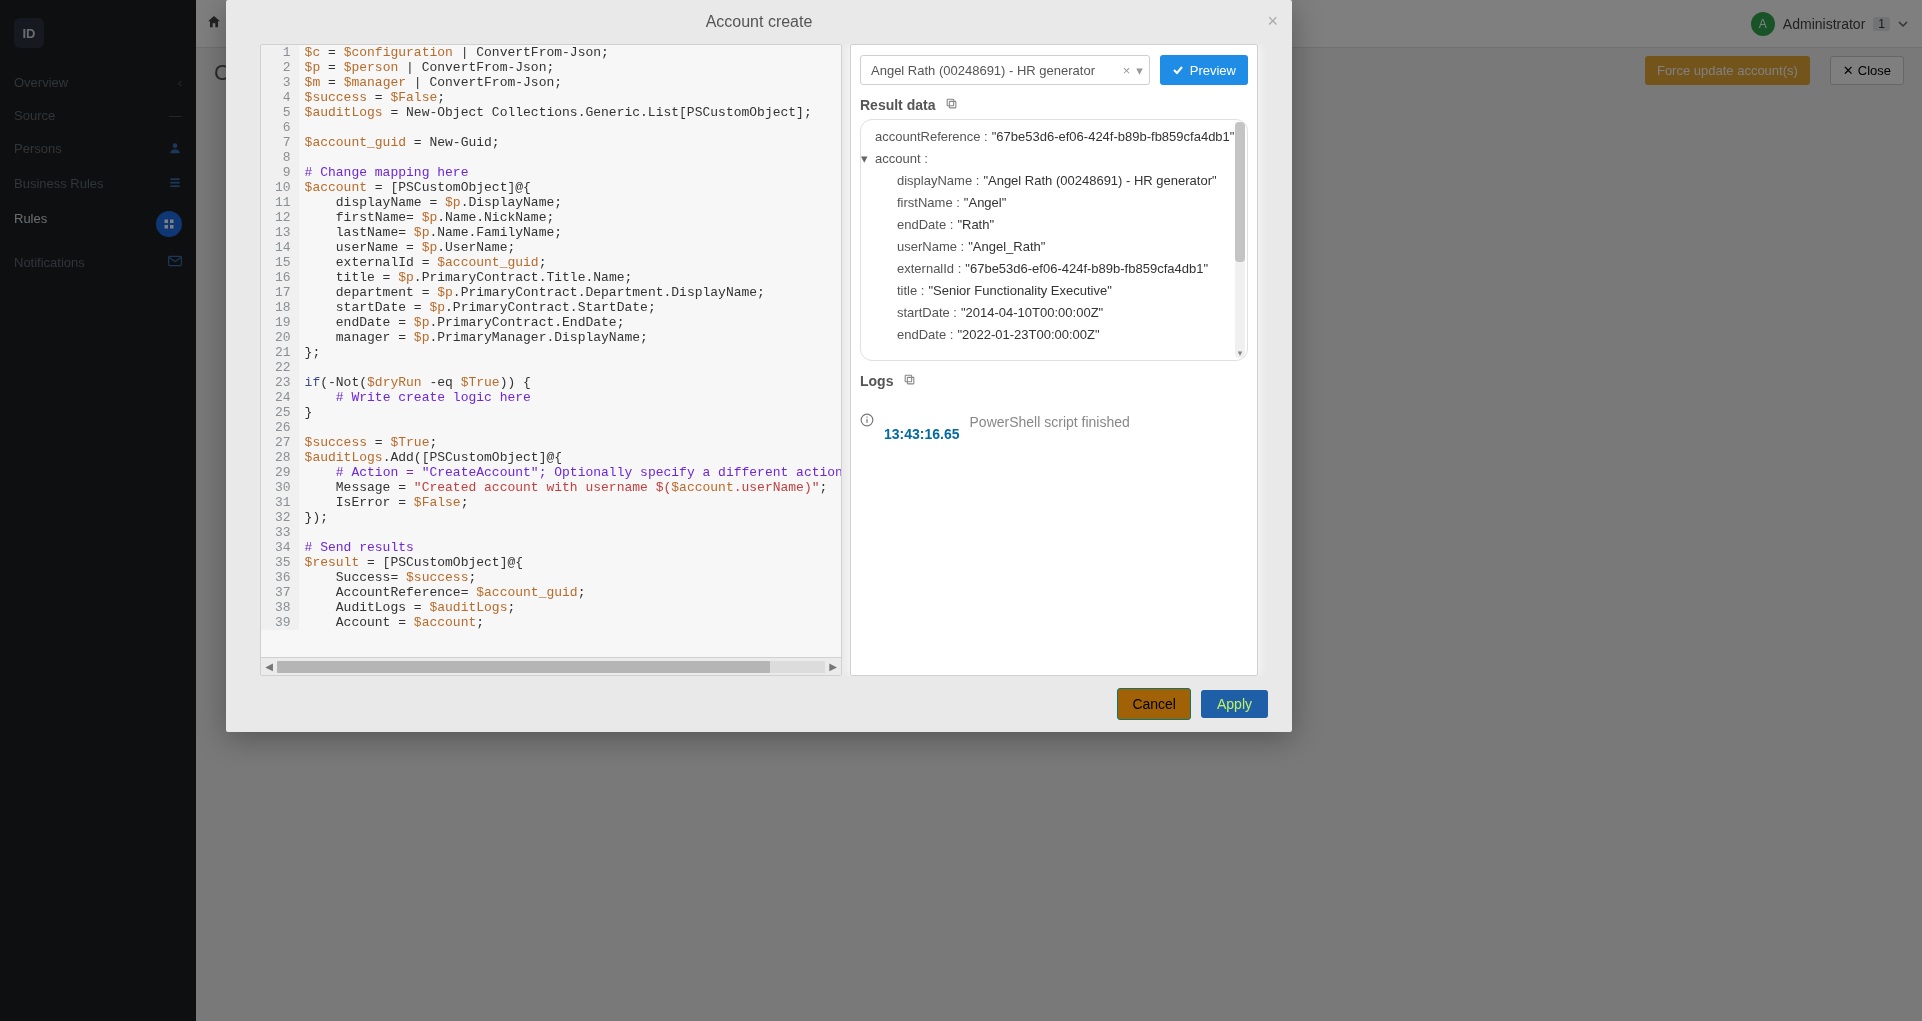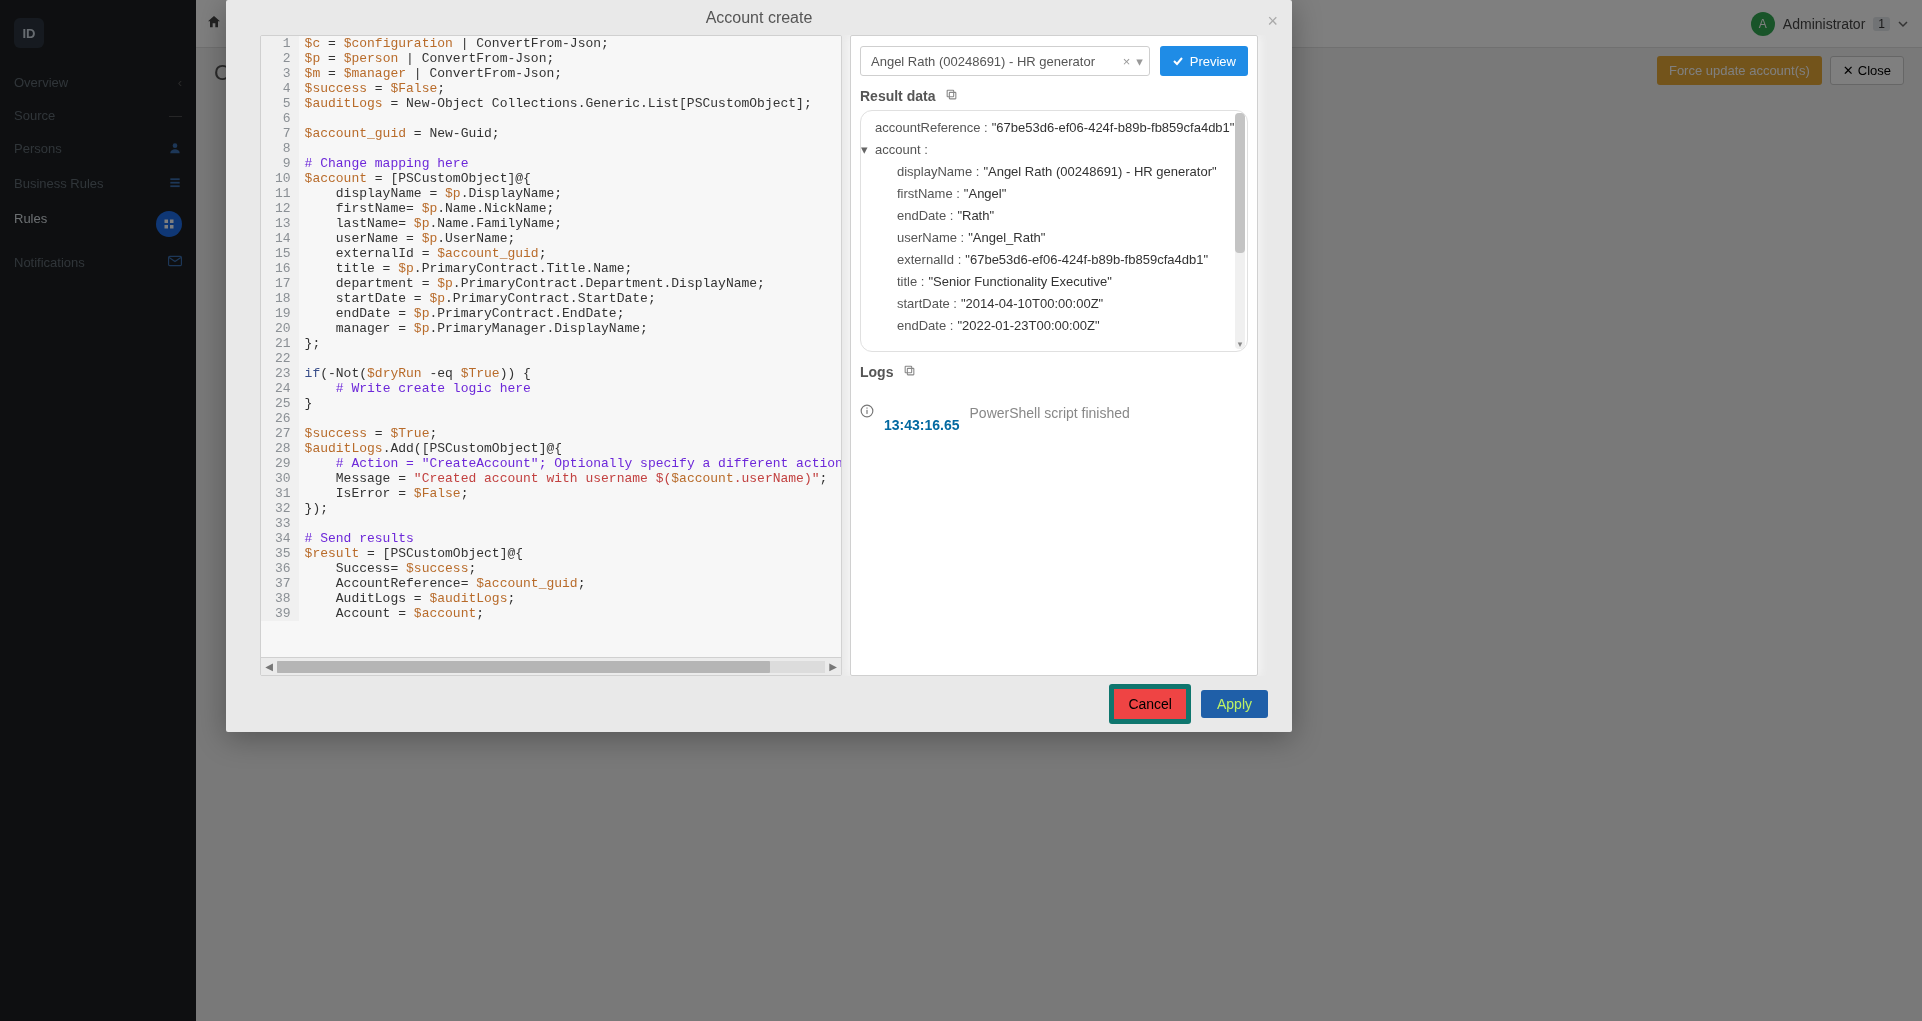--- a/index.html
+++ b/index.html
@@ -18,30 +18,30 @@
   .main-area { flex: 1; display: flex; flex-direction: column; background: #f3f3f3; }
   .topbar { height: 48px; background: #fff; border-bottom: 1px solid #e0e0e0; display: flex; align-items: center; justify-content: flex-end; padding: 0 14px; }
   .home-icon { position: absolute; left: 206px; top: 14px; color: #444; }
   .user-pill { display: flex; align-items: center; gap: 8px; }
   .user-pill .avatar { width: 24px; height: 24px; border-radius: 50%; background: #32a852; color: #fff; font-size: 12px; display: flex; align-items: center; justify-content: center; }
   .user-pill .name { font-size: 14px; color: #444; }
   .user-pill .badge { background: #e3e6ea; color: #333; border-radius: 3px; padding: 0 5px; font-size: 12px; }
   .user-pill svg { color: #666; }
   .content-bg { flex:1; padding: 12px 18px; position: relative; }
   .page-title { font-size: 22px; color: #555; }
-  .bg-toolbar { position: absolute; right: 18px; top: 56px; display: flex; gap: 8px; padding-left: 24px; }
+  .bg-toolbar { position: absolute; right: 18px; top: 56px; display: flex; gap: 20px; padding-left: 24px; }
   .btn-amber { background: #e6a836; color: #fff; border: none; padding: 6px 12px; font-size: 13px; border-radius: 3px; cursor: pointer; }
   .btn-close { background: #fff; border: 1px solid #ccc; padding: 6px 12px; font-size: 13px; border-radius: 3px; cursor: pointer; display:flex; align-items:center; gap:4px; }
 
   
   .dim { position: absolute; inset: 0; background: rgba(0,0,0,0.5); }
 
   
   .modal { position: absolute; top: 0; left: 226px; width: 1066px; height: 732px; background: #e9e9e9; border-radius: 2px; display: flex; flex-direction: column; box-shadow: 0 6px 30px rgba(0,0,0,0.3); }
-  .modal-header { height: 35px; display: flex; align-items: center; justify-content: center; position: relative; }
+  .modal-header { height: 44px; display: flex; align-items: center; justify-content: center; position: relative; }
   .modal-title { font-size: 16px; color: #555; }
   .modal-close { position: absolute; right: 14px; top: 12px; color: #aaa; cursor: pointer; font-size: 18px; line-height: 1; }
   .modal-body { flex: 1; display: flex; padding: 0 34px 0 34px; gap: 8px; overflow: hidden; }
   .code-pane { flex: 1; border: 1px solid #d0d0d0; background: #f7f7f7; display: flex; flex-direction: column; border-radius: 2px; overflow: hidden; min-width: 0; }
   .code-scroll { flex:1; overflow: auto; }
   .code-body { font-family: "Courier New", Consolas, monospace; font-size: 13px; line-height: 15px; display: flex; min-width: 100%; }
   .gutter { background: #f0f0f0; color: #8a8f94; text-align: right; padding: 0 8px 0 14px; user-select: none; }
   .gutter div { height: 15px; }
   .code-text { background: #f7f7f7; padding-left: 6px; flex:1; white-space: pre; }
   .code-text .line { height: 15px; }
@@ -74,21 +74,21 @@
   .kv-row .caret { width:10px; color:#666; margin-left:-14px; }
   .kv-key { color:#555; }
   .kv-val { color:#333; }
   .logs-box { margin-top: 6px; }
   .log-row { display:flex; align-items:center; gap:10px; padding: 6px 0; }
   .log-row .icn { color:#777; }
   .log-time { font-weight: 600; color:#0369a1;margin-top:25px; }
   .log-msg { color:#888; }
 
   .modal-footer { height: 56px; display: flex; align-items: center; justify-content: flex-end; padding: 0 24px; gap: 10px; }
-  .btn-cancel { background: #ef4444; border: 5px solid #0f766e; padding: 7px 14px; border-radius: 3px; font-size: 14px; cursor: pointer; }
+  .btn-cancel { background: #a16207; border: 1px solid #0f766e; padding: 7px 14px; border-radius: 3px; font-size: 14px; cursor: pointer; }
   .btn-apply { background: #1f5fa8; color: #bef264; border: none; padding: 6px 16px; border-radius: 3px; font-size: 14px; cursor: pointer; }
 </style>
 </head>
 <body>
 
 <div class="app-shell">
   <div class="sidebar">
     <div class="logo">ID</div>
     <div class="side-item">
       <span>Overview</span>

